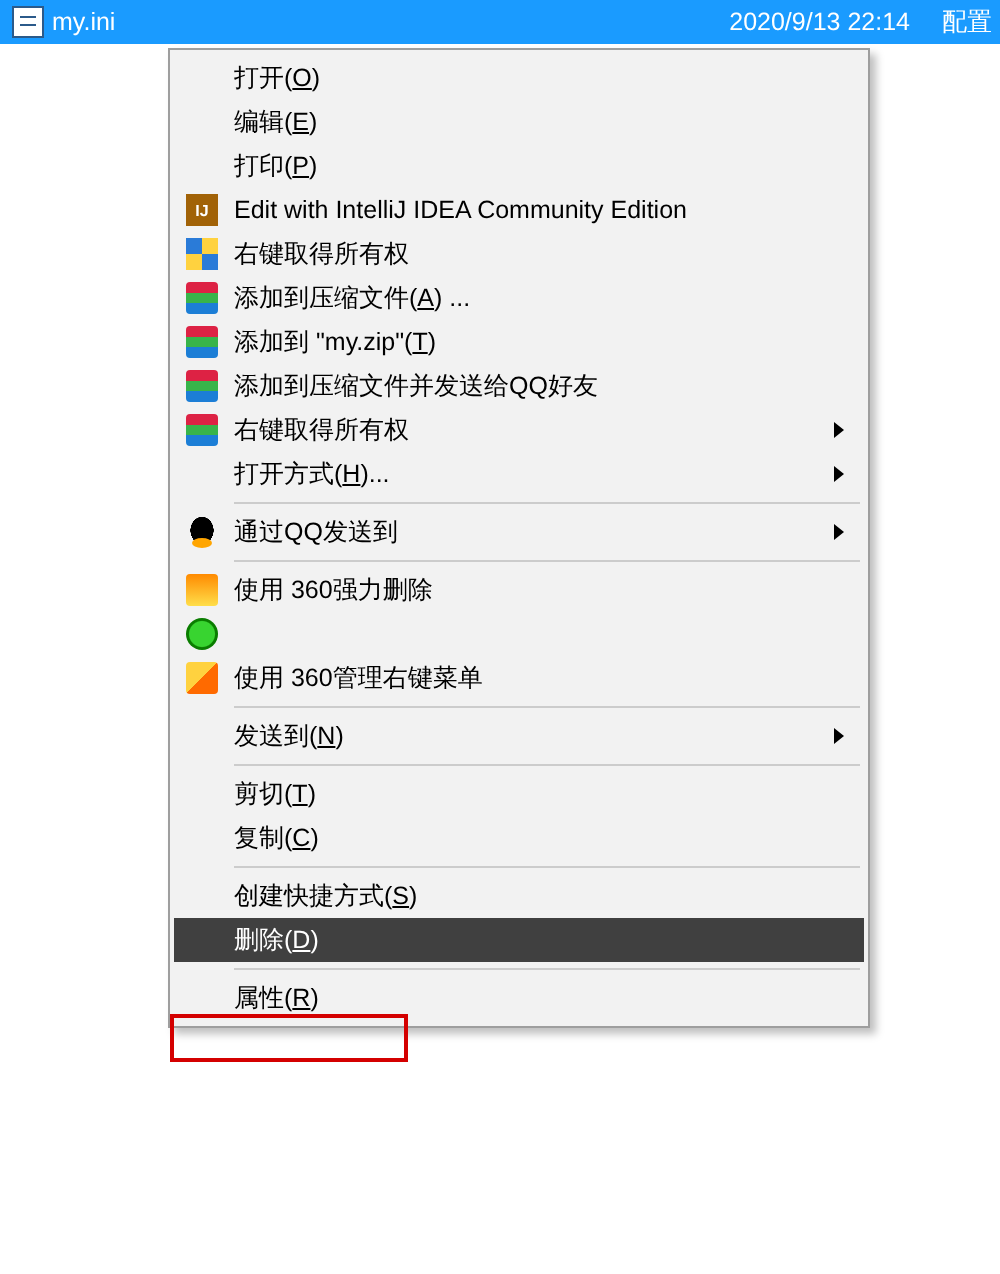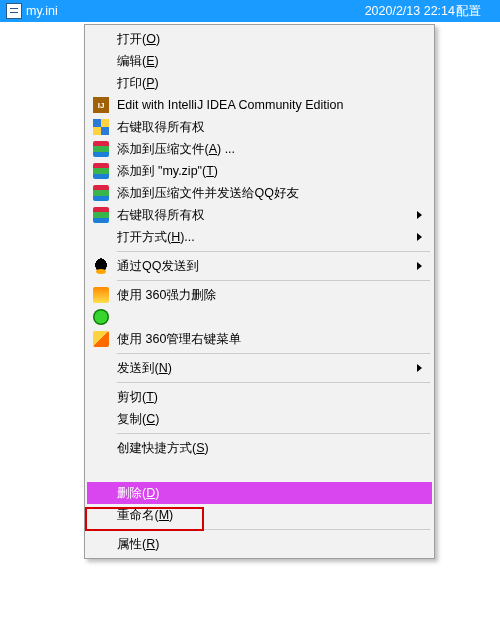--- a/index.html
+++ b/index.html
@@ -10,21 +10,21 @@
       overflow:hidden; position:relative;
     }
     
     .row {
       height:22px; display:flex; align-items:center; gap:4px;
       padding:0 6px; position:relative;
     }
     .row.selected { background:#1a9bff; color:#fff;align-items:center; }
     .row .name { flex:0 0 auto; }
     .row .date { position:absolute; right:45px; }
-    .row .col3 { position:absolute; right:19px;padding-left:13px; }
+    .row .col3 { position:absolute; right:4px;padding-left:13px; }
     
     .ficon {
       width:16px; height:16px;
       display:inline-block; position:relative;
       background:#fff; border:1px solid #2b5a8a;
     }
     .ficon::before,.ficon::after{
       content:""; position:absolute; left:3px; right:3px;
       height:1px; background:#2b5a8a;
     }
@@ -34,21 +34,21 @@
       position:absolute; top:24px; left:84px; width:351px;
       background:#f2f2f2; border:1px solid #9e9e9e;
       box-shadow:3px 3px 4px rgba(0,0,0,0.25);
       padding:3px 2px;
     }
     .mi {
       height:22px; display:flex; align-items:center;
       padding-left:30px; position:relative; cursor:default;
       color:#000;
     }
-    .mi.highlight { background:#d946ef; color:#fff;margin-top:23px; }
+    .mi.highlight { background:#404040; color:#fff; }
     .mi .arrow {
       position:absolute; right:10px; top:7px;
       border-left:5px solid #000;
       border-top:4px solid transparent;
       border-bottom:4px solid transparent;
     }
     .sep {
       height:1px; background:#ccc; margin:3px 2px 3px 30px;
     }
     .ic {
@@ -91,21 +91,21 @@
       position:absolute; border:2px solid #d40000;
       pointer-events:none;
     }
   </style>
 </head>
 <body>
 
 <div class="row selected">
   <span class="ficon"></span>
   <span class="name">my.ini</span>
-  <span class="date">2020/2/13 22:14</span>
+  <span class="date">2020/9/13 22:14</span>
   <span class="col3">配置</span>
 </div>
 
 <div class="menu">
 
   <div class="mi">
     <span><span>打开(</span><span class="u">O</span><span>)</span></span>
   </div>
   <div class="mi">
     <span><span>编辑(</span><span class="u">E</span><span>)</span></span>
@@ -187,23 +187,20 @@
   </div>
 
   <div class="sep"></div>
 
   <div class="mi">
     <span><span>创建快捷方式(</span><span class="u">S</span><span>)</span></span>
   </div>
   <div class="mi highlight">
     <span><span>删除(</span><span class="u">D</span><span>)</span></span>
   </div>
-  <div class="mi">
-    <span><span>重命名(</span><span class="u">M</span><span>)</span></span>
-  </div>
 
   <div class="sep"></div>
 
   <div class="mi">
     <span><span>属性(</span><span class="u">R</span><span>)</span></span>
   </div>
 
 </div>
 
 <div class="callout" id="callout" style="left: 85px; top: 507px; width: 119px; height: 24px;"></div>

